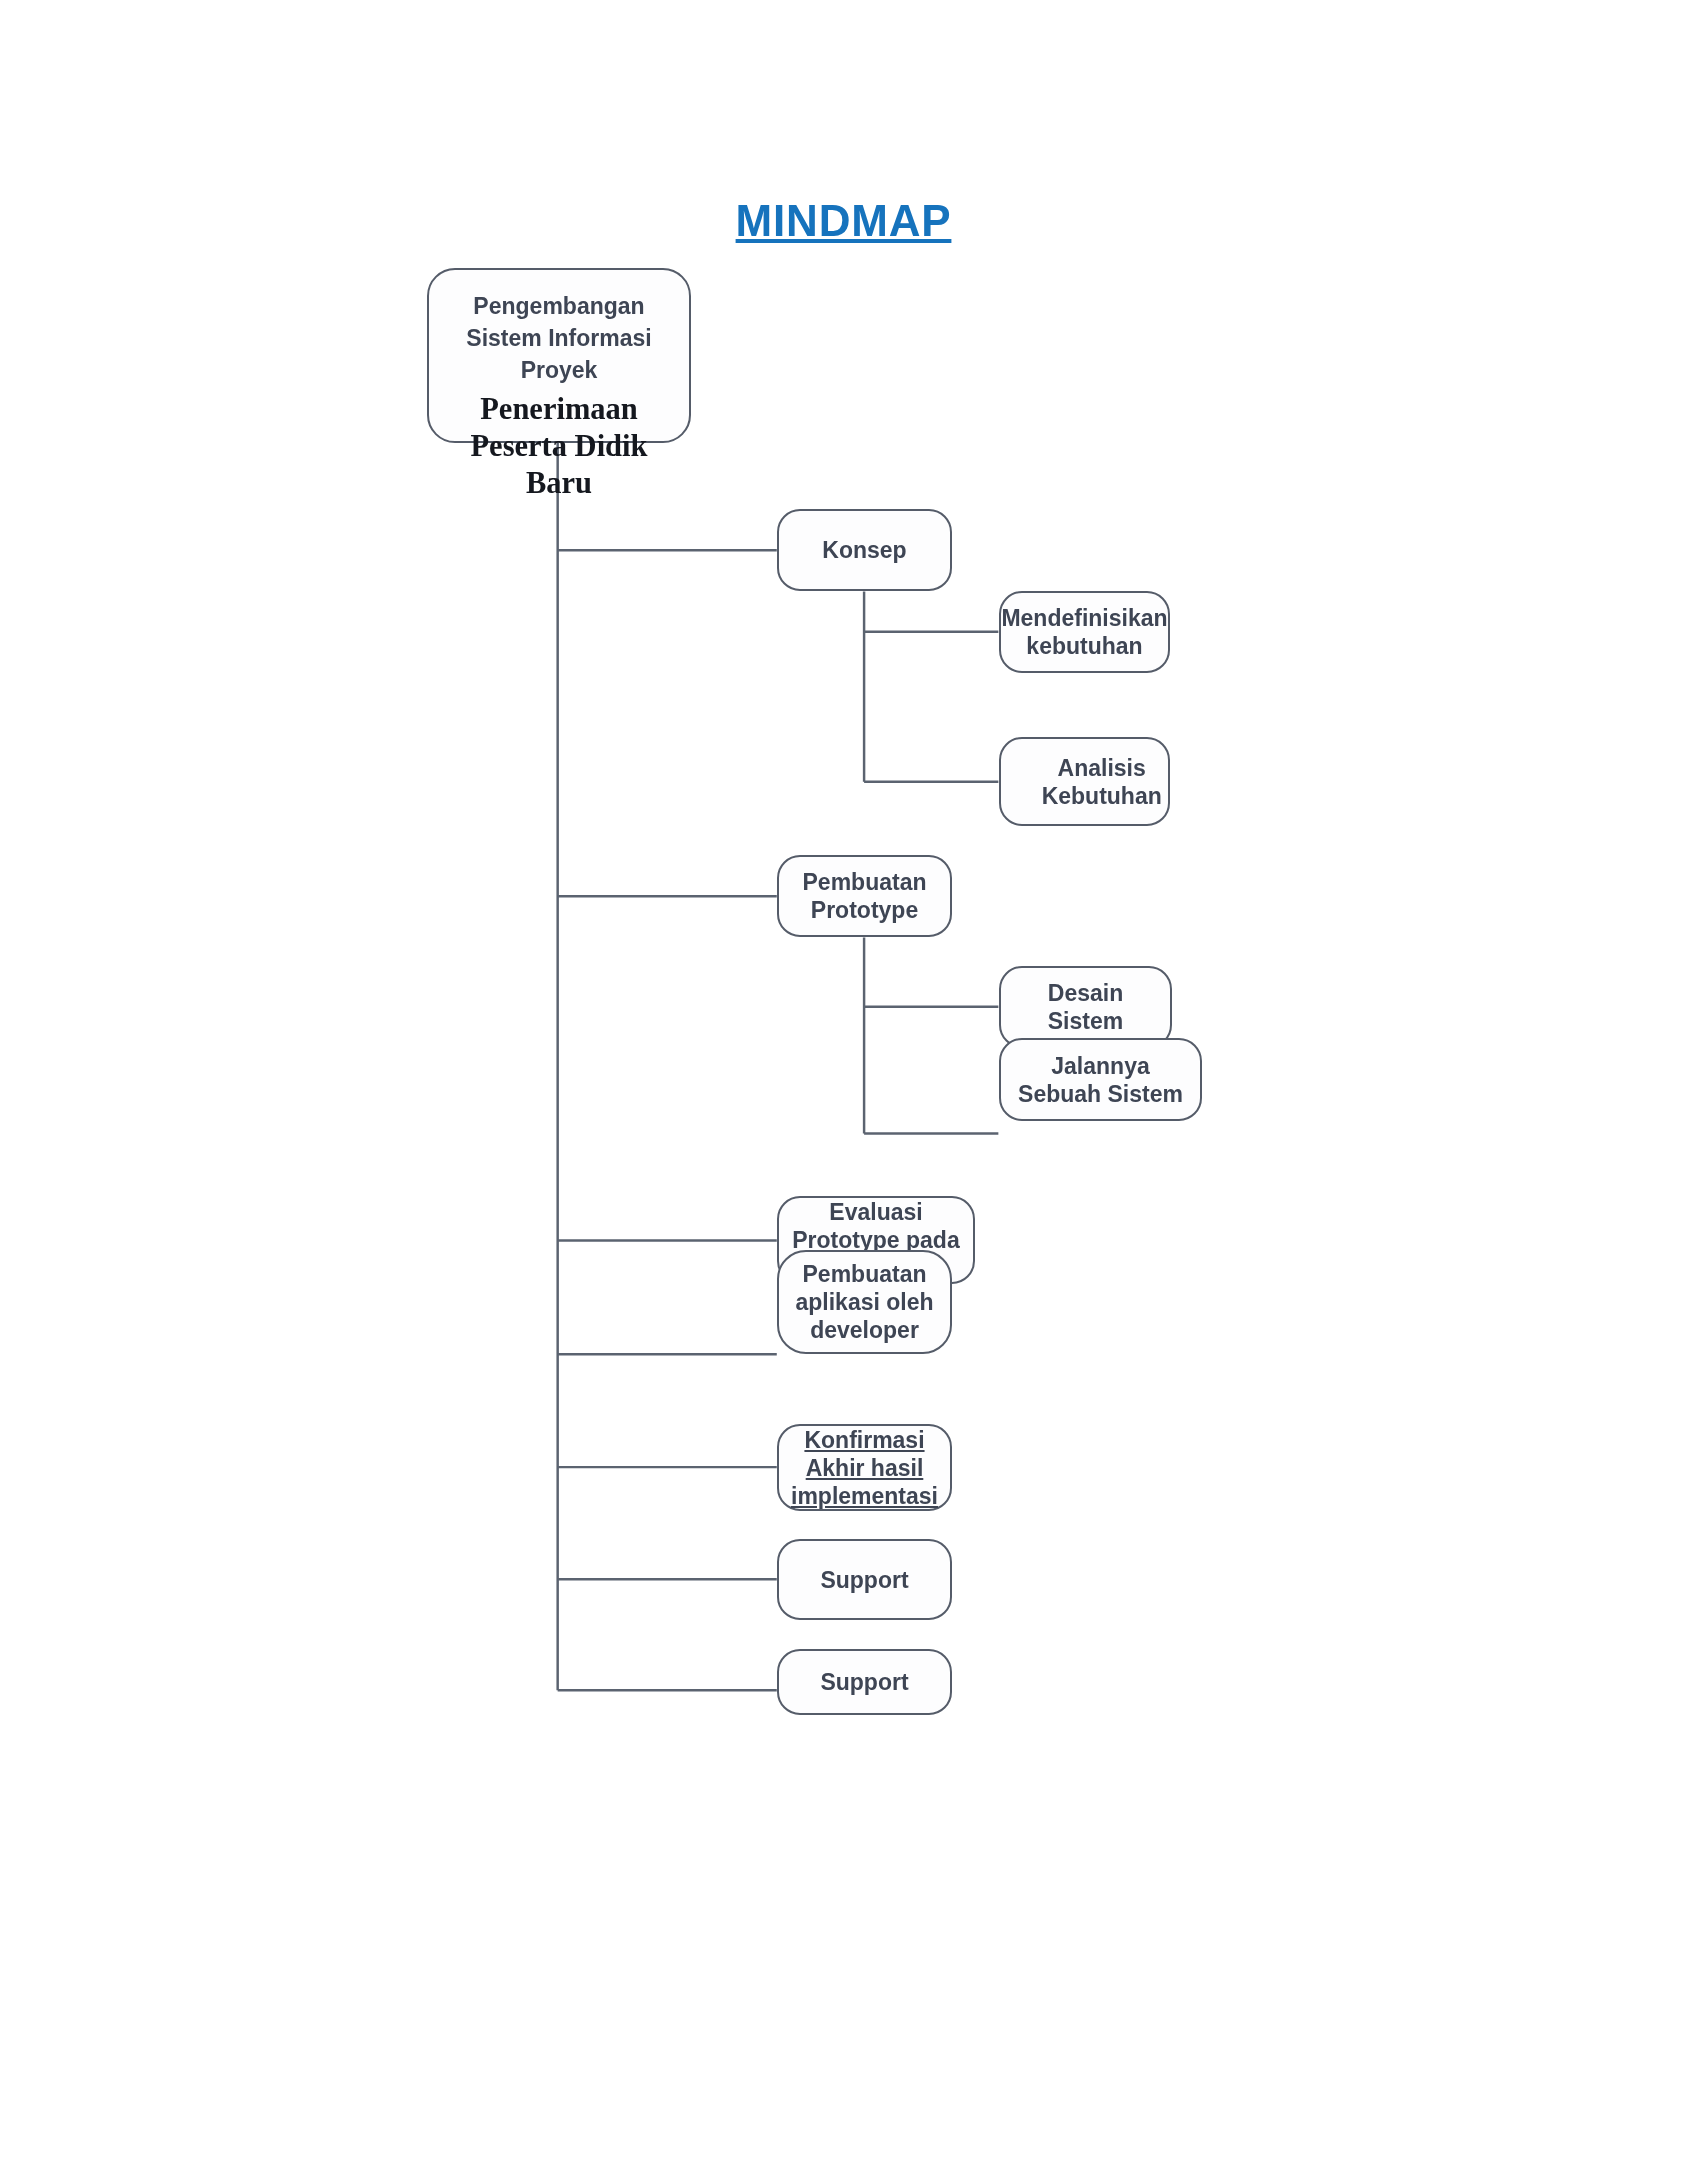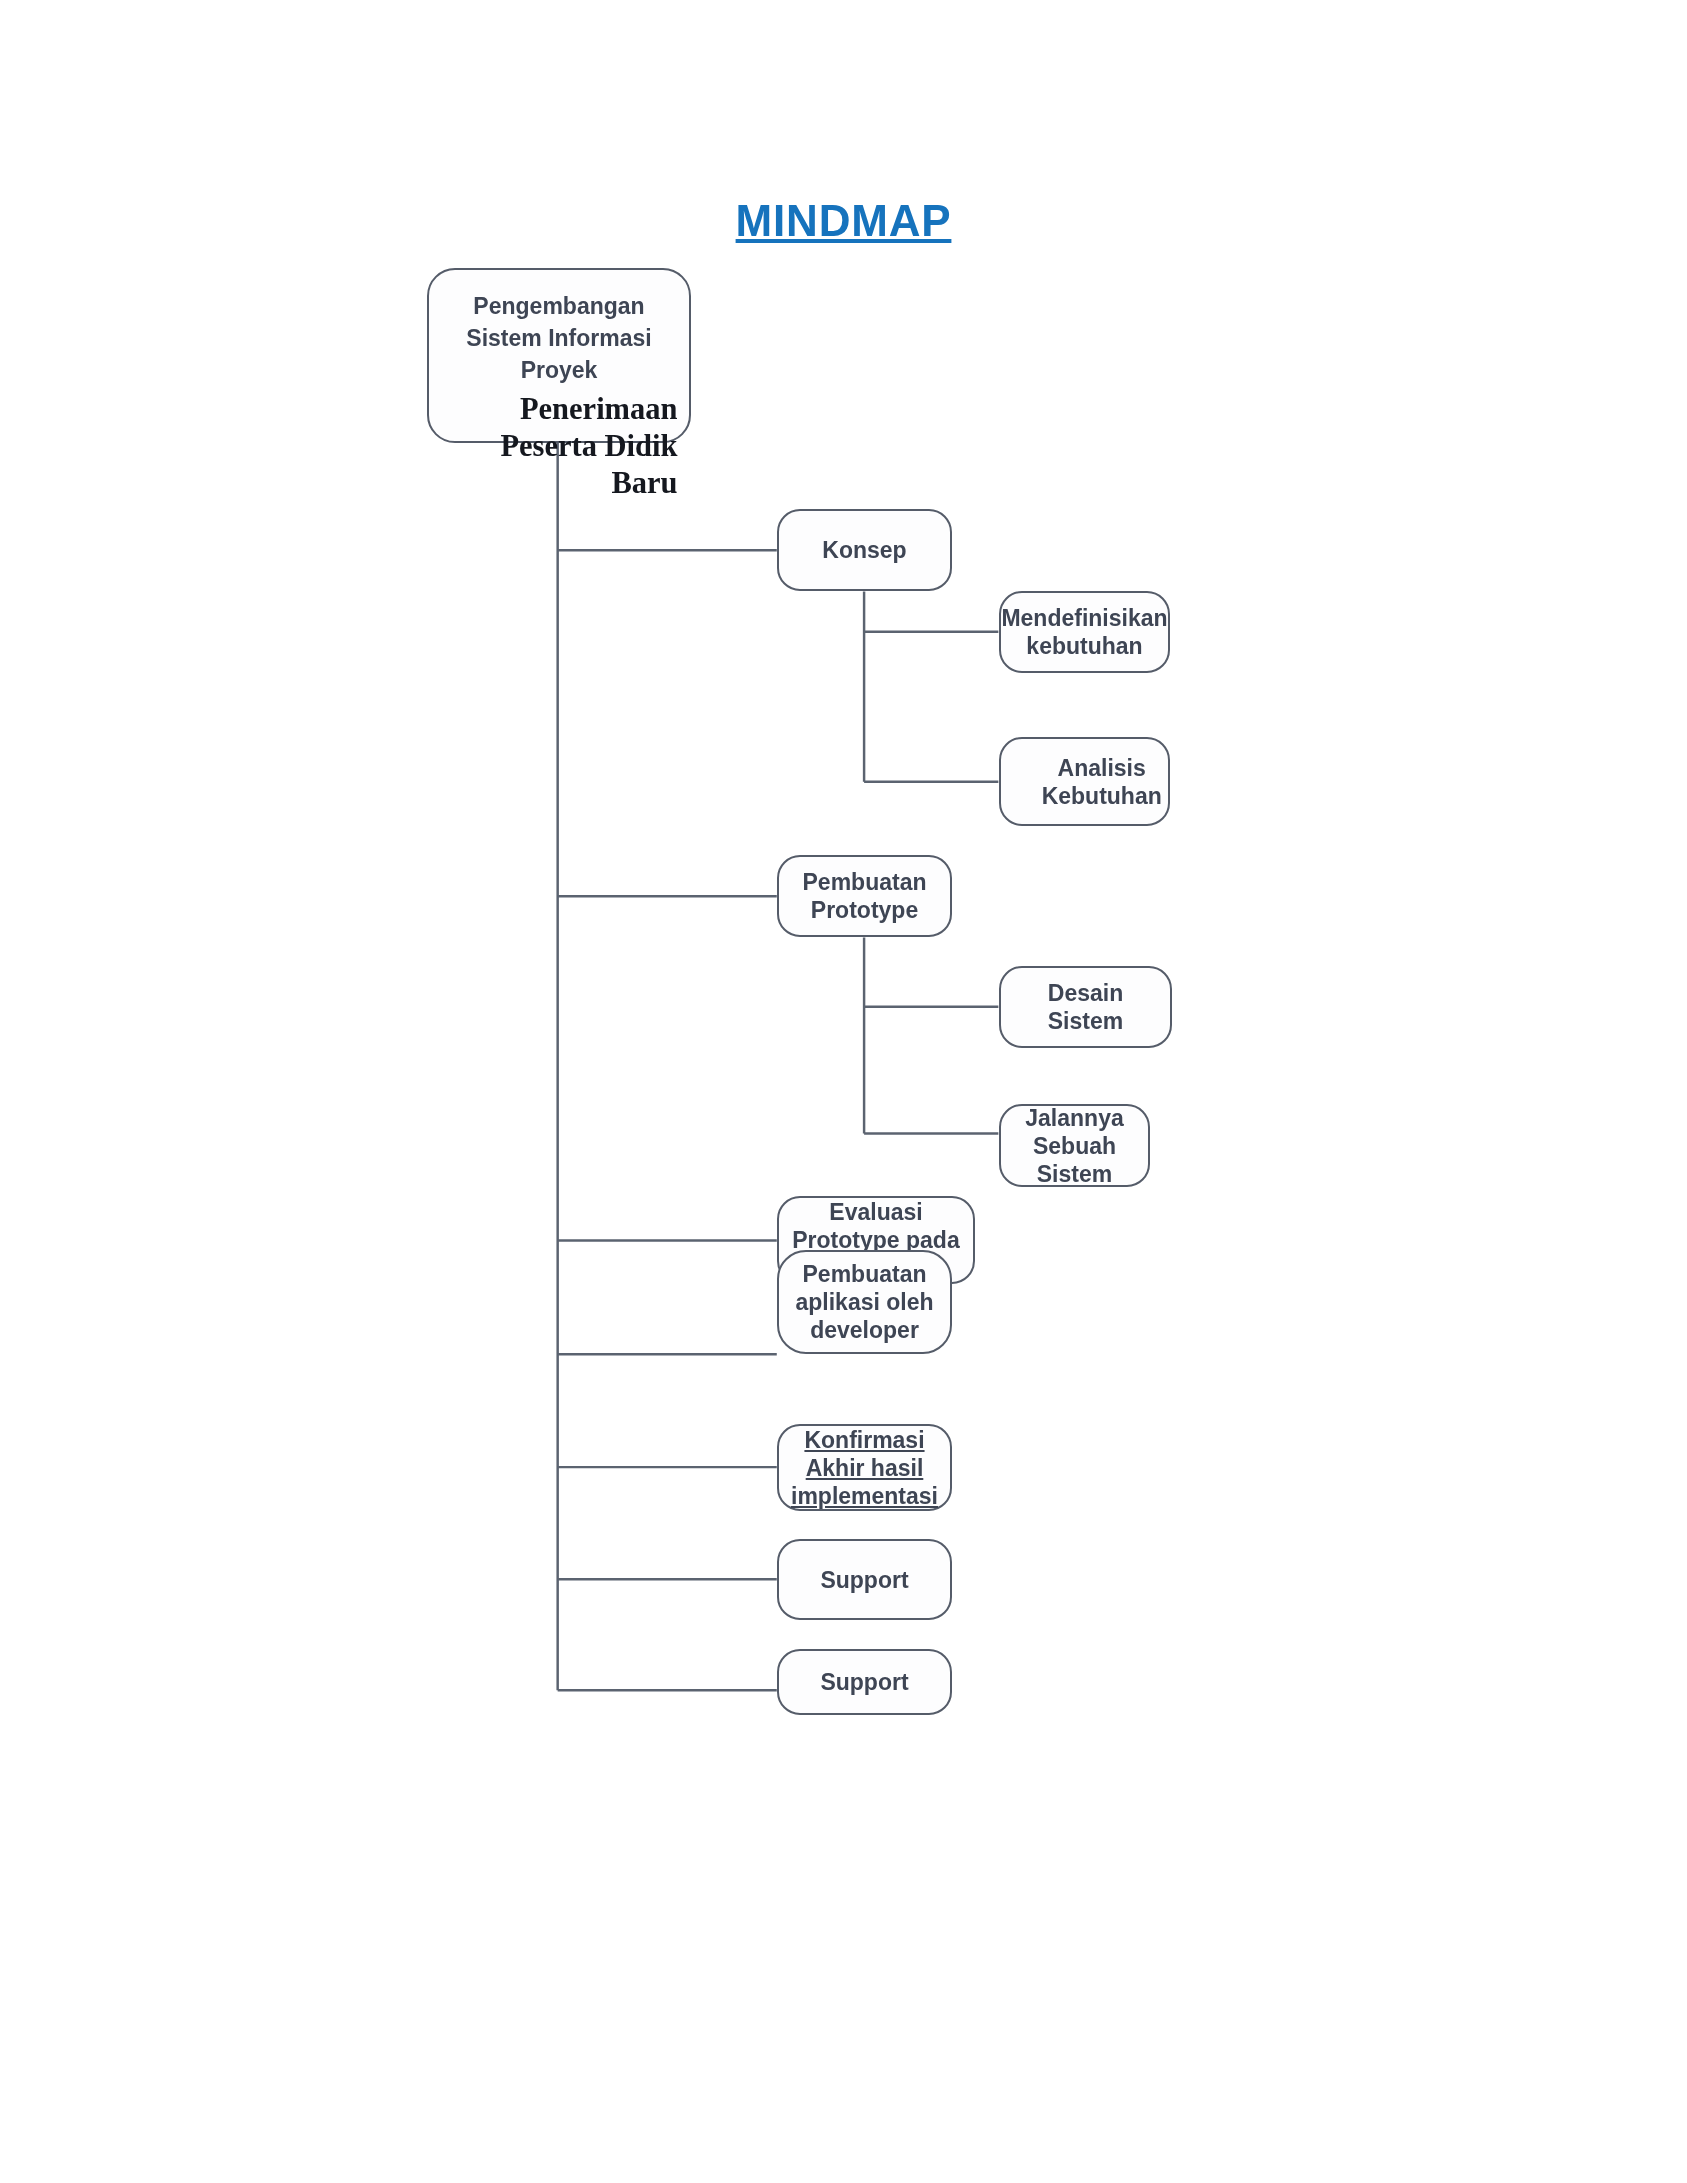--- a/index.html
+++ b/index.html
@@ -37,21 +37,21 @@
   .node-root{
     display:block;border-radius:28px;
     padding:20px 11.5px 0 11.5px;
   }
   .root-line1{
     font:bold 23px/32px "Liberation Sans",sans-serif;
     color:var(--node-text-color,#3e4554);
   }
   .root-line2{
     font:bold 30.5px/37px "Liberation Serif",serif;
-    text-align:right;
+    text-align:center;
     color:var(--root-subtitle-color,#15181f);
     margin-top:5px;
   }
 </style>
 </head>
 <body>
 
 <div class="page">
 
   <h1 class="title">MINDMAP</h1>
@@ -115,18 +115,18 @@
   </div>
 
   <div class="node" style="left:999px;top:737px;width:171px;height:89px;padding-left:41px;">
     <span>Analisis Kebutuhan</span>
   </div>
 
   <div class="node" style="left:999px;top:966px;width:173px;height:82px;">
     <span>Desain Sistem</span>
   </div>
 
-  <div class="node" style="left:999px;top:1104px;width:151px;height:83px;">
+  <div class="node" style="left:999px;top:1038px;width:203px;height:83px;">
     <span>Jalannya Sebuah Sistem</span>
   </div>
 
 </div>
 
 
 </body></html>

